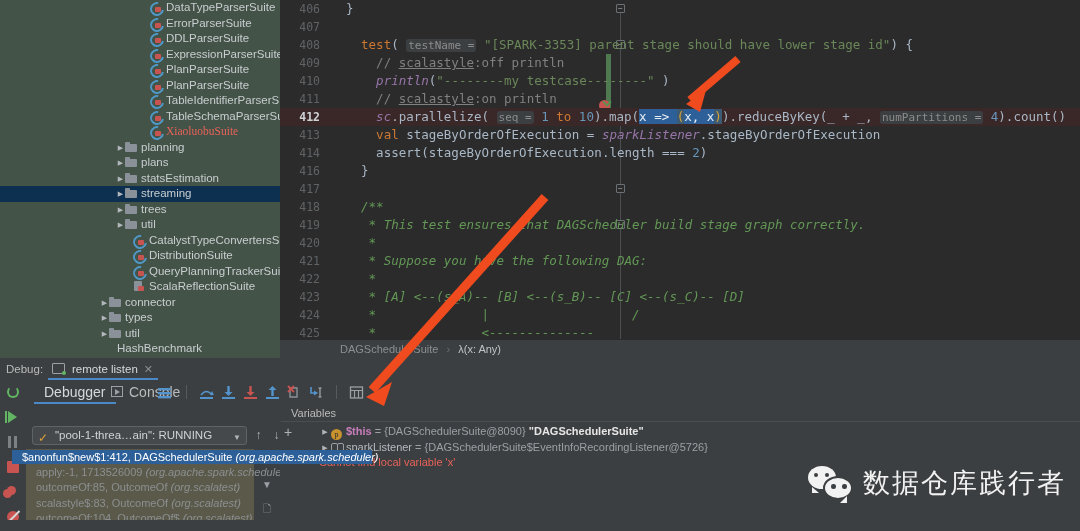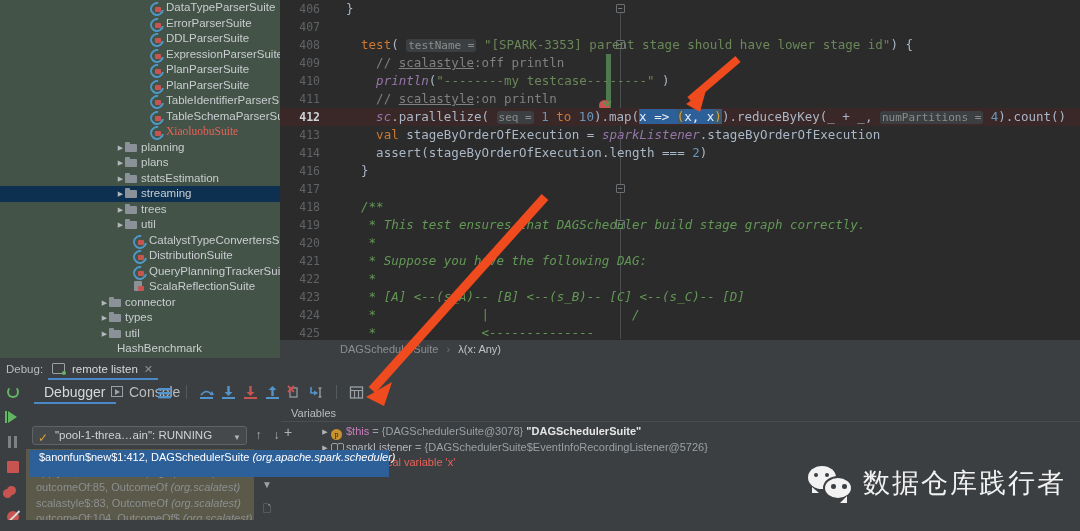--- a/index.html
+++ b/index.html
@@ -180,39 +180,39 @@
   .frow .pkg { font-style:italic; }
   #frameList { position:absolute; left:0; top:45px; width:254px; height:82px;
                background:#5b5a4a; overflow:hidden; }
   #frameList .frow.dim { background:transparent; }
   #frameScroll { position:absolute; right:0; top:0; width:26px; height:82px;
                  background:#3c3f41; }
   .fsbtn { position:relative; width:26px; height:24px; color:#9aa0a4;
            font-size:10px; text-align:center; line-height:24px; }
 
   
-  #selFrameRow { position:absolute; left:29px; top:450px; width:360px; height:27px;
+  #selFrameRow { position:absolute; left:12px; top:450px; width:360px; height:14px;
                  background:#2d6099; color:#ffffff; font-size:11px; line-height:15px;
                  white-space:nowrap; padding-left:10px; z-index:30; }
   #selFrameRow .pkg { font-style:italic; }
 
   .vrow { position:relative; height:15.5px; line-height:15.5px; font-size:11px;
           color:#b6bac0; white-space:nowrap; }
   .vtri { display:inline-block; width:12px; color:#b0b4b7; font-size:7px;
           text-align:center; vertical-align:middle; }
   .pico { display:inline-block; width:11px; height:11px; border-radius:50%;
           background:#c8922e; color:#2b2b2b; font-size:8px; text-align:center;
           line-height:11px; vertical-align:-2px; margin-right:4px;
           font-family:"Liberation Serif", serif; }
   .oico { display:inline-block; width:12px; height:10px; vertical-align:-1px;
           margin-right:3px; position:relative; }
   .oico::before,.oico::after{content:"";position:absolute;top:1px;width:5px;height:7px;
           border:1.5px solid #9aa0a4;border-radius:2px;}
   .oico::before{left:0;} .oico::after{left:6px;}
-  .vname { color:#c77dbb; font-weight:normal; }
+  .vname { color:#c77dbb; font-weight:bold; }
   .vname2{ color:#b6bac0; }
   .vval  { color:#9aa0a4; }
   .vstr  { color:#e6e6e6; font-weight:bold; }
   .verr  { color:#e8625a; }
   #varPlus { position:absolute; left:284px; top:66px; color:#b0b4b7; font-size:14px; }
 
   
   #arrows { position:absolute; left:0; top:0; width:1080px; height:531px;
             pointer-events:none; z-index:40; }
 
@@ -429,21 +429,21 @@
           <div class="frow dim"><span>outcomeOf:85, OutcomeOf</span> <span class="pkg">(org.scalatest)</span></div>
           <div class="frow dim"><span>scalastyle$:83, OutcomeOf</span> <span class="pkg">(org.scalatest)</span></div>
           <div class="frow dim"><span>outcomeOf:104, OutcomeOf$</span> <span class="pkg">(org.scalatest)</span></div>
         </div>
     </div>
 
     <div id="vars">
       <div class="subhdr">Variables</div>
       <div id="varList">
           <div style="height: 2px;"></div>
-          <div class="vrow" style="padding-left: 38px;"><span class="vtri">▶</span><span class="pico">p</span><span class="vname">$this</span><span class="vval"> = {DAGSchedulerSuite@3078}</span> <span class="vstr">"DAGSchedulerSuite"</span></div>
+          <div class="vrow" style="padding-left: 38px;"><span class="vtri">▶</span><span class="pico">p</span><span class="vname">$this</span><span class="vval"> = {DAGSchedulerSuite@8090}</span> <span class="vstr">"DAGSchedulerSuite"</span></div>
           <div class="vrow" style="padding-left: 38px;"><span class="vtri">▶</span><span class="oico"></span><span class="vname2">sparkListener</span><span class="vval"> = {DAGSchedulerSuite$EventInfoRecordingListener@5726}</span></div>
           <div class="vrow verr" style="padding-left: 38px;">Cannot find local variable 'x'</div>
         </div>
     </div>
     <div id="varPlus">+</div>
   </div>
 
   <div id="selFrameRow">
     <span>$anonfun$new$1:412, DAGSchedulerSuite</span>
     <span class="pkg">(org.apache.spark.scheduler)</span>

